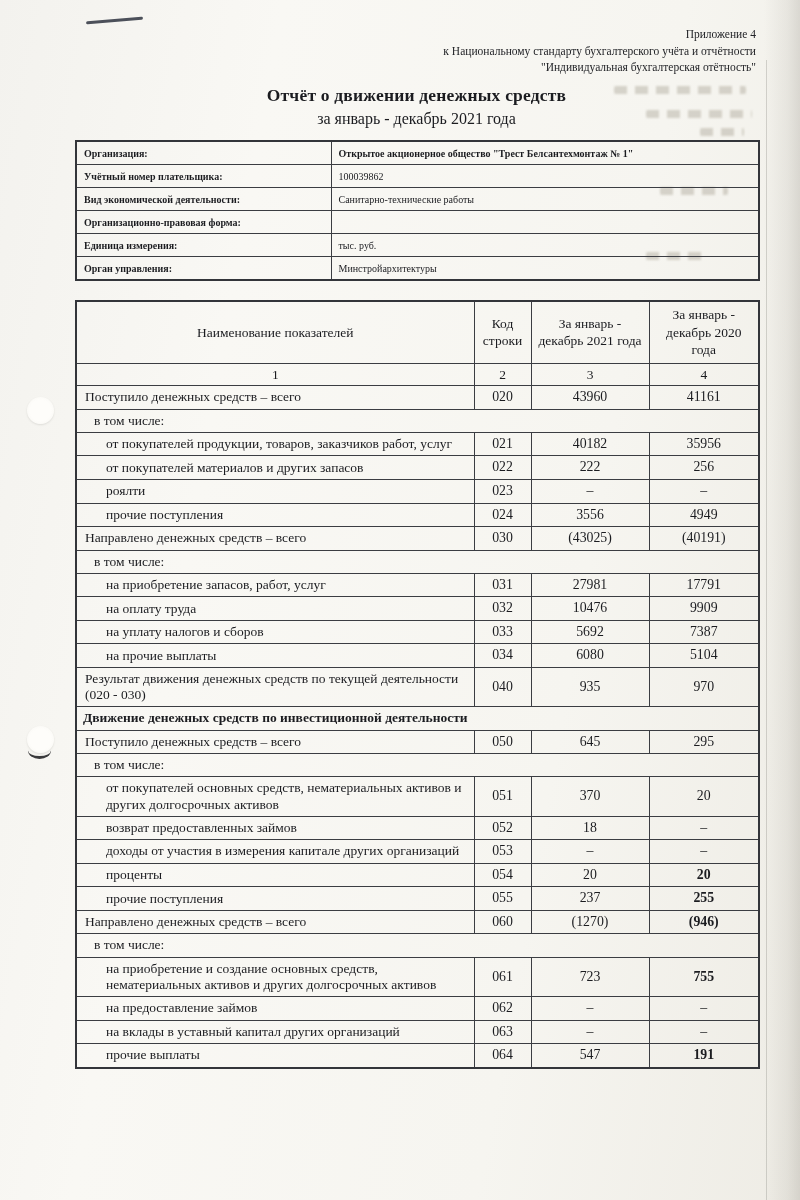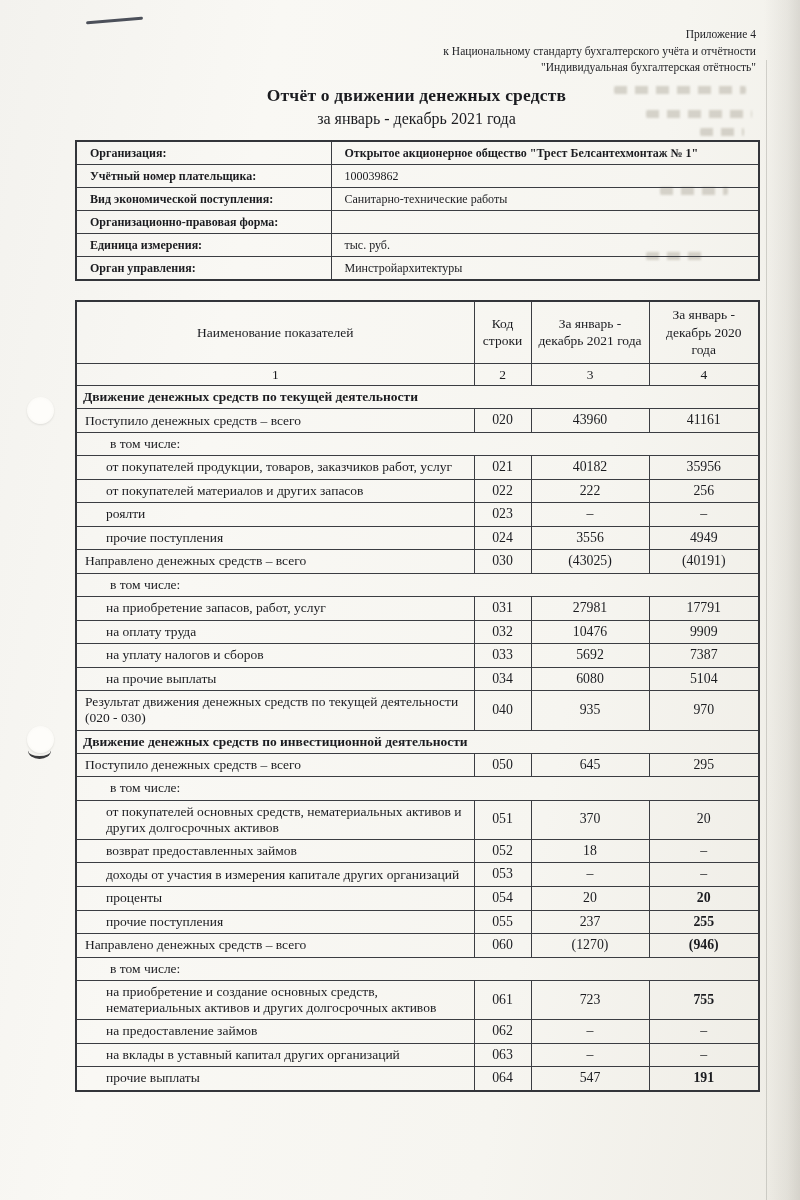--- a/index.html
+++ b/index.html
@@ -58,41 +58,41 @@
   }
   .title-1{font-weight:bold;font-size:17.5px;letter-spacing:0.2px;}
   .title-2{font-size:16px;margin-top:4px;}
 
   table{border-collapse:collapse;table-layout:fixed;}
   .org{
     position:absolute;top:140px;left:75px;width:683px;
     border:2px solid #33353a;
   }
   .org td{
-    border:1px solid #3b3d42;font-size:12px;padding:2px 13px;height:18px;
+    border:1px solid #3b3d42;font-size:10px;padding:2px 7px;height:18px;
     vertical-align:middle;overflow:hidden;white-space:nowrap;
   }
   .org td.lab{font-weight:bold;}
   .org td.val.vbold{font-weight:bold;}
 
   .main{
     position:absolute;top:300px;left:75px;width:683px;
     border:2px solid #33353a;
   }
   .main th,.main td{
     border:1px solid #3b3d42;vertical-align:middle;
   }
   .main thead th{
     font-weight:normal;font-size:13.5px;text-align:center;padding:4px 4px;line-height:1.3;height:36px;
   }
   .main thead tr.nums th{height:16px;padding:2px;font-size:13.5px;}
   .main tbody td{font-size:13.5px;padding:3px 8px;line-height:1.2;}
   .main td.c{text-align:center;font-size:13.8px;padding:3px 2px;}
   .main tr.section td{font-weight:bold;padding:3px 6px;}
-  .main tr.group td{padding-left:33px;}
+  .main tr.group td{padding-left:17px;}
   .main td.name.ind{padding-left:29px;}
   .main td.b{font-weight:bold;}
 </style>
 </head>
 <body>
 
 <div class="page">
 
   <div class="pen-stroke"></div>
   <div class="edge-line"></div>
@@ -123,21 +123,21 @@
     <tbody>
         <tr>
           <td class="lab">Организация:</td>
           <td class="val vbold">Открытое акционерное общество "Трест Белсантехмонтаж № 1"</td>
         </tr>
         <tr>
           <td class="lab">Учётный номер плательщика:</td>
           <td class="val">100039862</td>
         </tr>
         <tr>
-          <td class="lab">Вид экономической поступления:</td>
+          <td class="lab">Вид экономической деятельности:</td>
           <td class="val">Санитарно-технические работы</td>
         </tr>
         <tr>
           <td class="lab">Организационно-правовая форма:</td>
           <td class="val"></td>
         </tr>
         <tr>
           <td class="lab">Единица измерения:</td>
           <td class="val">тыс. руб.</td>
         </tr>
@@ -163,23 +163,20 @@
         <th>За январь - декабрь 2020 года</th>
       </tr>
       <tr class="nums">
         <th>1</th>
         <th>2</th>
         <th>3</th>
         <th>4</th>
       </tr>
     </thead>
     <tbody>
-        <tr class="section">
-          <td colspan="4">Движение денежных средств по текущей деятельности</td>
-        </tr>
         <tr>
           <td class="name">Поступило денежных средств – всего</td>
           <td class="c">020</td>
           <td class="c">43960</td>
           <td class="c">41161</td>
         </tr>
         <tr class="group">
           <td colspan="4">в том числе:</td>
         </tr>
         <tr>

